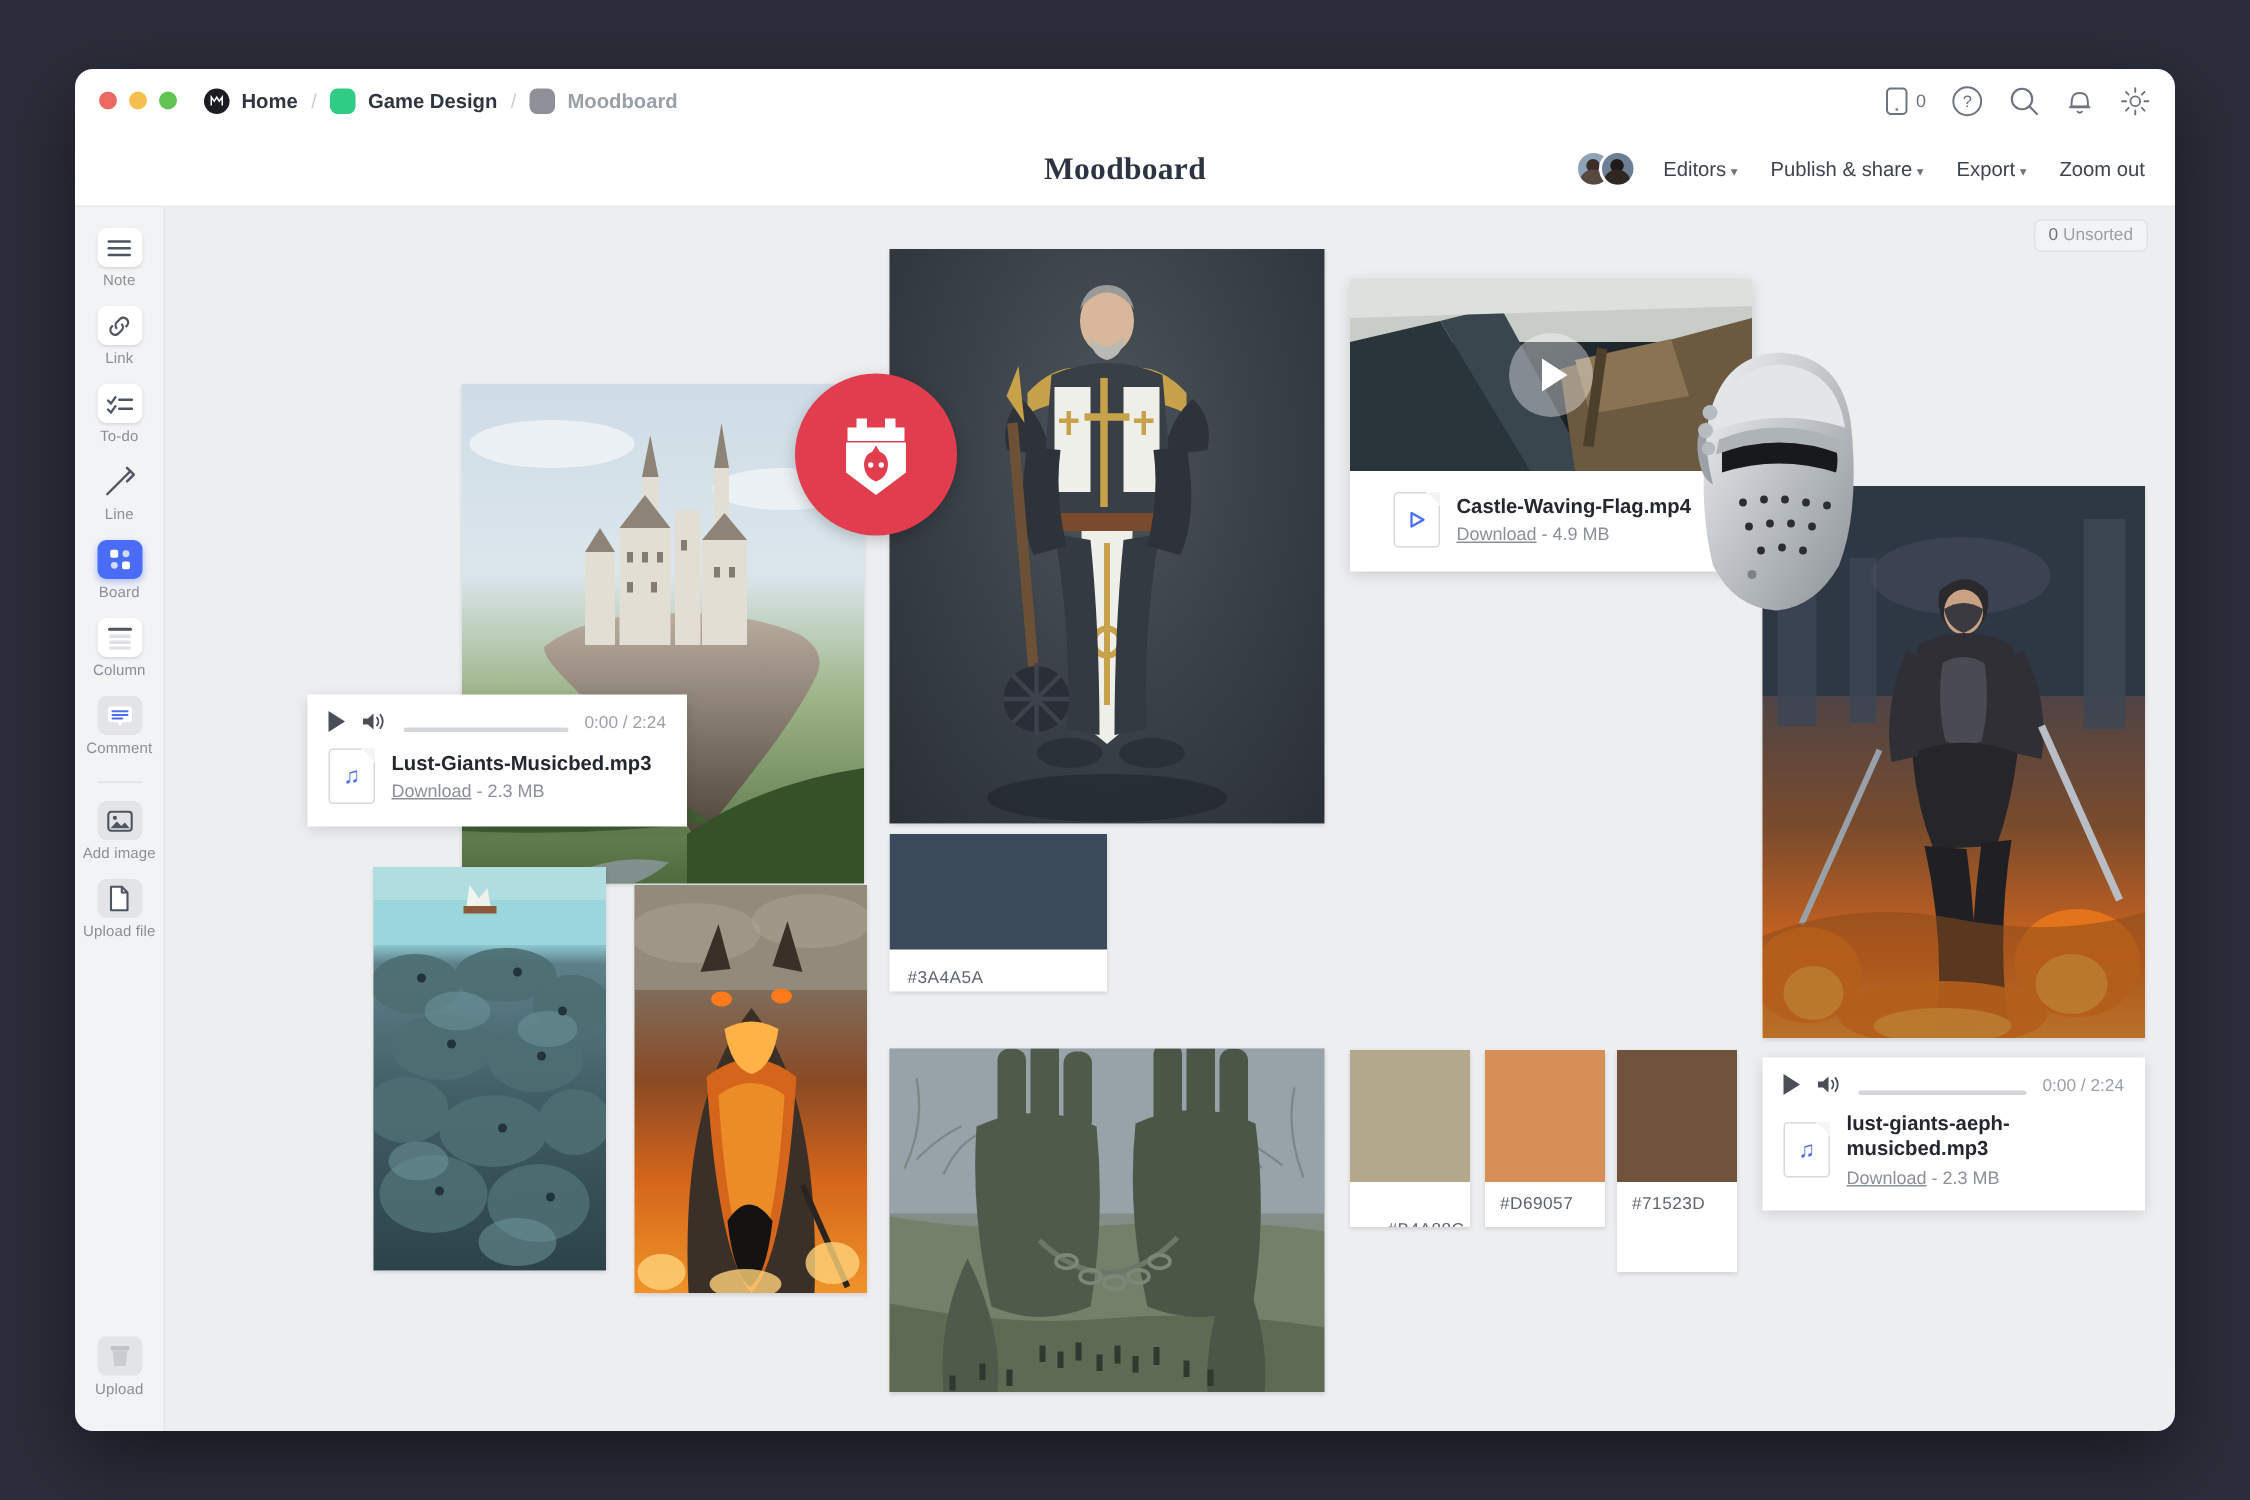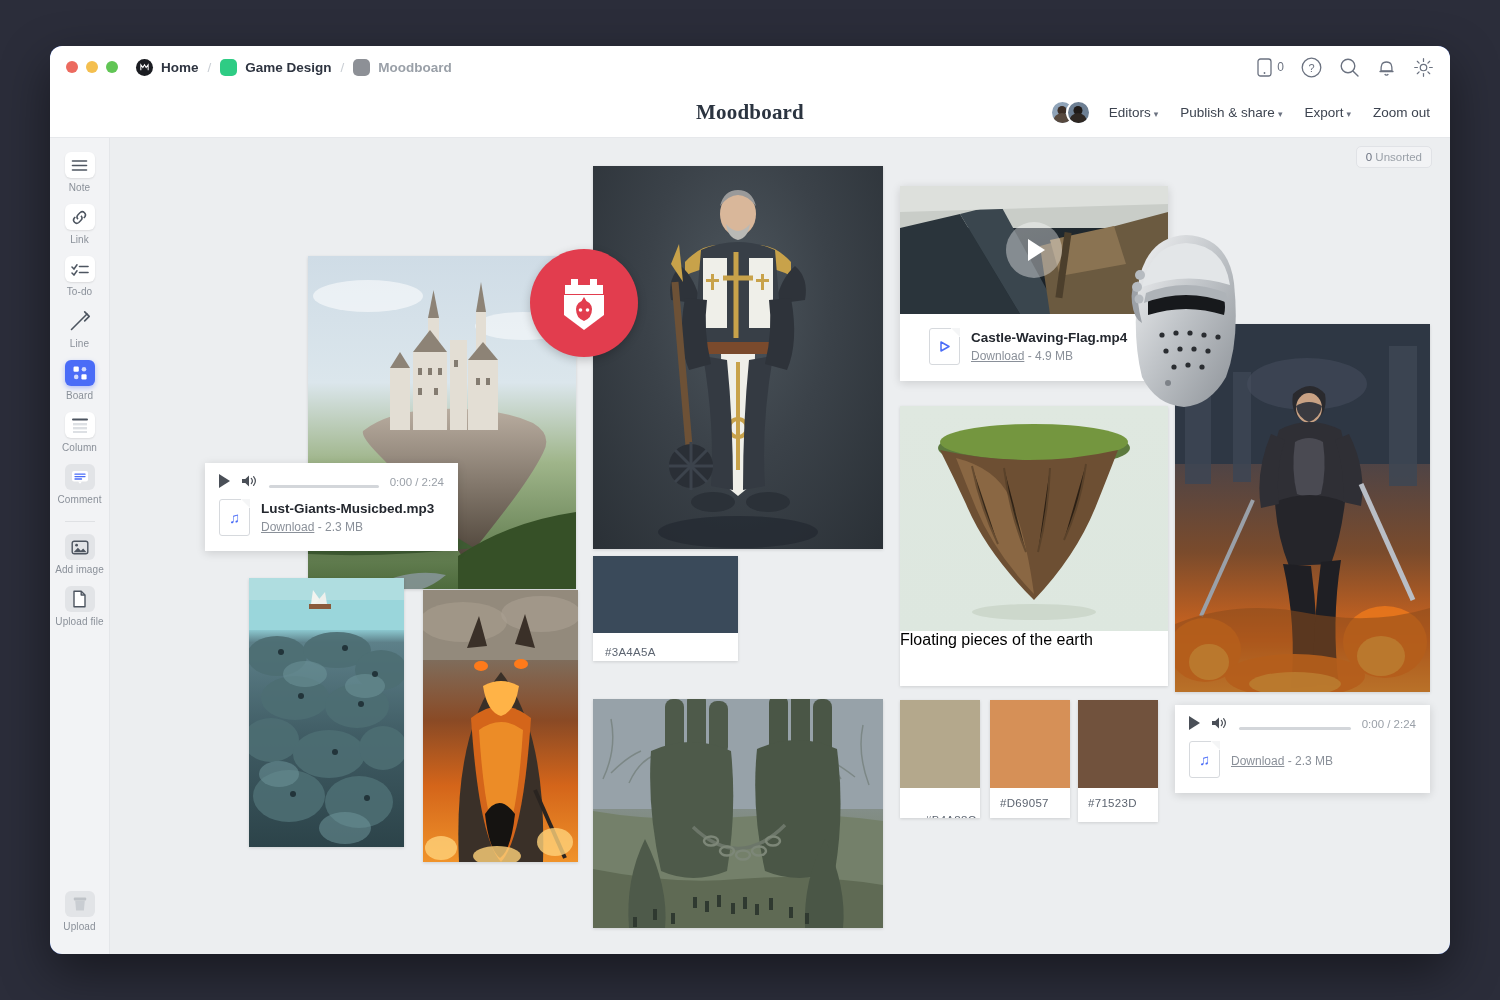--- a/index.html
+++ b/index.html
@@ -660,48 +660,30 @@
           <div class="fname">Castle-Waving-Flag.mp4</div>
           <div class="fmeta">
             <a>Download</a>
             <span>-</span>
             <span>4.9 MB</span>
           </div>
         </span>
       </div>
     </div>
 
-    <div class="card" style="left:790px; top:268px; width:268px; height:280px;">
-      <div class="img" style="left:0;top:0;right:0;height:225px;background:linear-gradient(180deg,#dfe8e0 0%,#dde7df 100%);">
-        <svg viewBox="0 0 268 225" style="position:absolute;inset:0;width:100%;height:100%">
-          <ellipse cx="134" cy="42" rx="96" ry="20" fill="#5c7a3e"></ellipse>
-          <ellipse cx="134" cy="36" rx="94" ry="18" fill="#74963f"></ellipse>
-          <path d="M40 44 q14 28 26 54 q20 48 68 96 q42-44 62-94 q12-30 22-56 q-88 20-178 0z" fill="#6d4f33"></path>
-          <path d="M56 52 q10 26 20 50 q18 44 58 86 q-8-60-24-96 q-14-30-54-40z" fill="#8a6743"></path>
-          <g stroke="#4f3a25" stroke-width="2" opacity=".6">
-            <path d="M72 60 q8 40 26 78"></path>
-              <path d="M104 62 q6 46 22 84"></path>
-            <path d="M150 62 q-2 46-12 84"></path>
-              <path d="M186 58 q-6 42-22 76"></path>
-          </g>
-          <ellipse cx="134" cy="206" rx="62" ry="8" fill="#cdd8cc"></ellipse>
-        </svg>
-      </div>
-      <div class="cap captioncard" style="position:absolute;left:0;right:0;top:225px;">Floating pieces of the earth</div>
-    </div>
 
     <div class="card swatch" style="left:790px; top:562px; width:80px; height:118px;">
       <div class="chip" style="background:#B4A88C;height:88px;"></div>
       <div class="hex" style="padding:26px 10px;margin-left:15px;">#B4A88C</div>
     </div>
     <div class="card swatch" style="left:880px; top:562px; width:80px; height:118px;">
       <div class="chip" style="background:#D69057;height:88px;"></div>
       <div class="hex" style="padding:9px 10px;">#D69057</div>
     </div>
-    <div class="card swatch" style="left:968px; top:562px; width:80px; height:122px;">
+    <div class="card swatch" style="left:968px; top:562px; width:80px; height:148px;">
       <div class="chip" style="background:#71523D;height:88px;"></div>
       <div class="hex" style="padding:9px 10px;">#71523D</div>
     </div>
 
     <div class="card img" style="left:1065px; top:186px; width:255px; height:368px;
          background:linear-gradient(180deg,#2b3440 0%,#3d4150 28%,#7a4b2c 62%,#d4661d 86%,#f2a13a 100%);">
       <svg viewBox="0 0 255 368" style="position:absolute;inset:0;width:100%;height:100%">
         <rect x="0" y="0" width="255" height="140" fill="#2e3744"></rect>
         <g fill="#3d4654" opacity=".85">
           <rect x="10" y="30" width="26" height="130"></rect>
@@ -781,20 +763,21 @@
           <path d="M10.3 4.4a4 4 0 0 1 0 5.2M12.6 2.6a7 7 0 0 1 0 8.8" fill="none" stroke="#4a4f57" stroke-width="1.2" stroke-linecap="round"></path>
         </svg>
         <span class="seek"></span>
         <span class="time">0:00 / 2:24</span>
       </div>
       <div class="fileinfo">
         <span class="fileicon">
             <span>♫</span>
           </span>
         <span>
+          <div class="fname">lust-giants-aeph-musicbed.mp3</div>
           <div class="fmeta">
             <a>Download</a>
             <span>-</span>
             <span>2.3 MB</span>
           </div>
         </span>
       </div>
     </div>
 
   </div>

